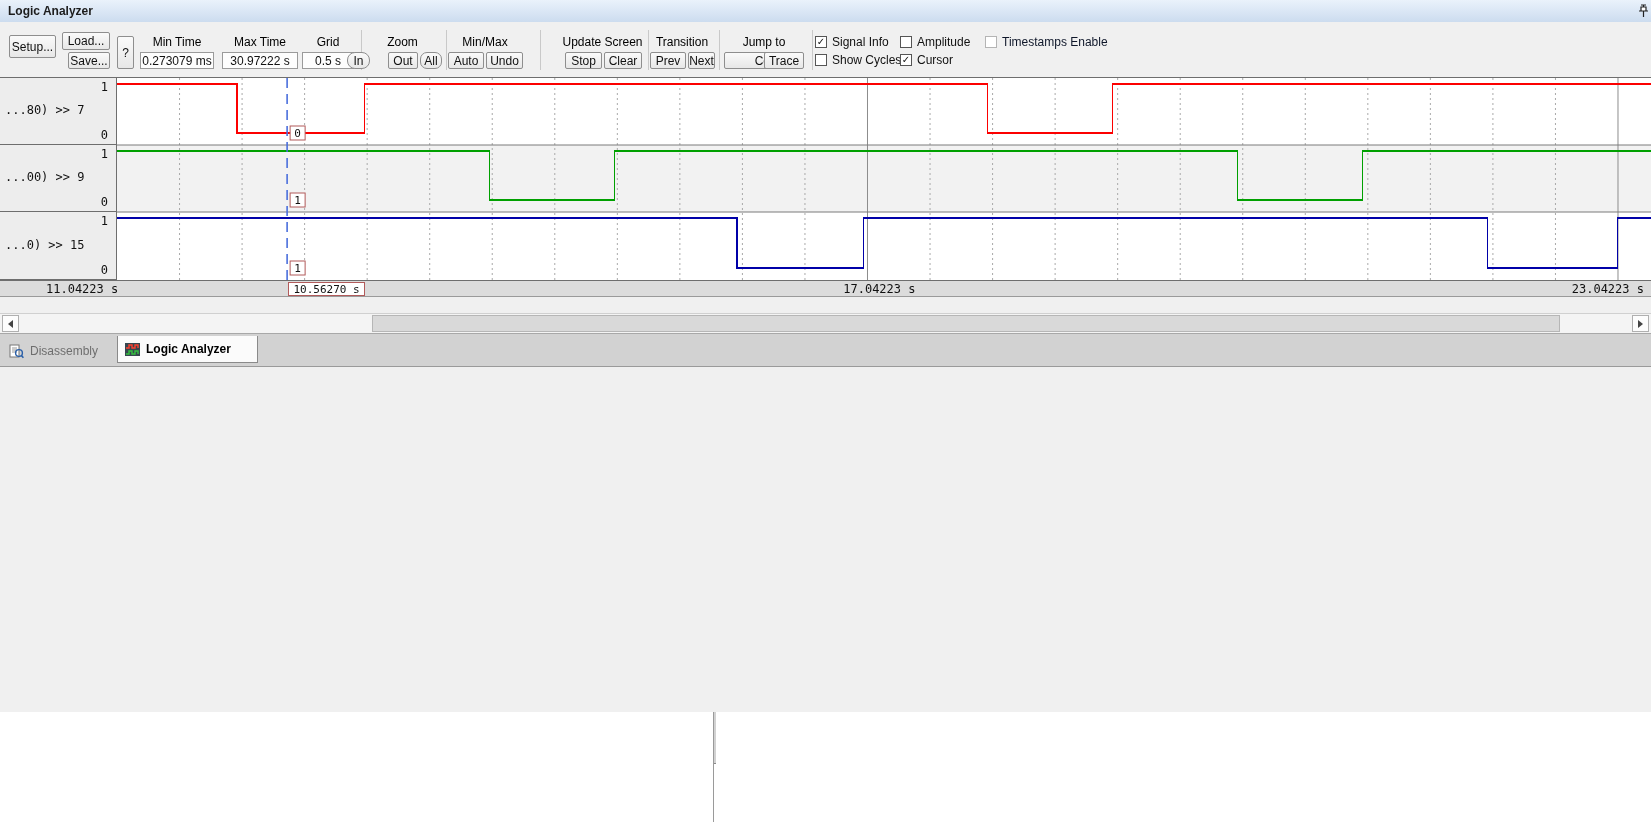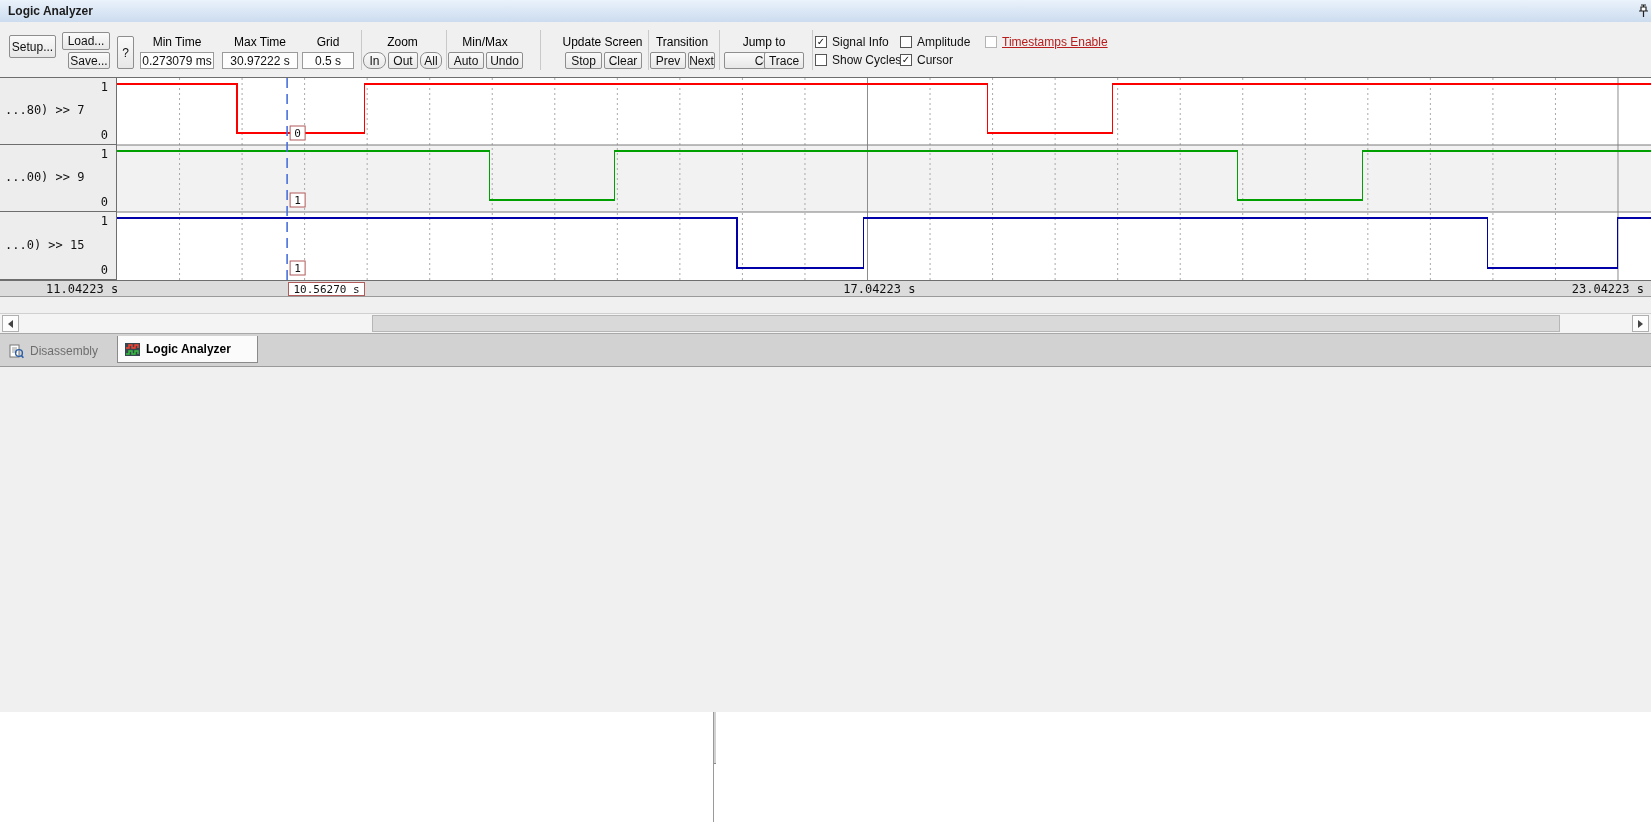--- a/index.html
+++ b/index.html
@@ -22,21 +22,21 @@
        font-size:12px;color:#111;background:linear-gradient(#fafafa,#e7e7e7);
        border:1px solid #8e8e8e;border-radius:2px;box-sizing:border-box;}
   .vbox{position:absolute;display:flex;align-items:center;justify-content:center;
         font-size:12px;color:#111;background:#fdfdfd;border:1px solid #9a9a9a;box-sizing:border-box;}
   .tlabel{position:absolute;font-size:12px;color:#000000;text-align:center;}
   .tsep{position:absolute;top:8px;width:1px;height:40px;background:#c9c9c9;}
   .cb{position:absolute;display:flex;align-items:center;font-size:12px;color:#111;}
   .cbbox{display:inline-block;width:12px;height:12px;background:#fff;border:1px solid #555;
          box-sizing:border-box;margin-right:5px;font:10px/10px "DejaVu Sans",sans-serif;text-align:center;color:#111;}
   .cbbox.on::after{content:"\2713";}
-  .cb.disabled{color:#b91c1c;text-decoration:underline;}
+  .cb.disabled{color:#0f172a;}
   .cb.disabled .cbbox{border-color:#b4b4b4;}
 
   
   #wave-wrap{left:0;top:77px;width:1651px;height:203px;border-top:1px solid #6e6e6e;box-sizing:content-box;}
   #signal-names{position:absolute;left:0;top:0;width:117px;height:203px;border-right:1px solid #6e6e6e;box-sizing:border-box;}
   .sig-row{position:relative;background:#ededed;border-bottom:1px solid #6e6e6e;box-sizing:border-box;
            font-family:"DejaVu Sans Mono",monospace;font-size:12px;color:#111;}
   .sig-one{position:absolute;top:2px;right:8px;}
   .sig-zero{position:absolute;bottom:2px;right:8px;}
   .sig-name{position:absolute;left:5px;top:50%;margin-top:-8px;}
@@ -117,21 +117,21 @@
 
       <div class="tlabel" style="left:140px;top:13px;width:74px;">Min Time</div>
       <div class="vbox" style="left:140px;top:30px;width:74px;height:17px;">0.273079 ms</div>
       <div class="tlabel" style="left:222px;top:13px;width:76px;">Max Time</div>
       <div class="vbox" style="left:222px;top:30px;width:76px;height:17px;">30.97222 s</div>
       <div class="tlabel" style="left:302px;top:13px;width:52px;">Grid</div>
       <div class="vbox" style="left:302px;top:30px;width:52px;height:17px;">0.5 s</div>
 
       <div class="tsep" style="left:361px;"></div>
       <div class="tlabel" style="left:363px;top:13px;width:79px;">Zoom</div>
-      <div class="btn" style="left:363px;top:30px;width:23px;height:17px;border-radius:8px;">In</div>
+      <div class="btn" style="left:347px;top:30px;width:23px;height:17px;border-radius:8px;">In</div>
       <div class="btn" style="left:388px;top:30px;width:30px;height:17px;">Out</div>
       <div class="btn" style="left:420px;top:30px;width:22px;height:17px;border-radius:7px;">All</div>
 
       <div class="tsep" style="left:446px;"></div>
       <div class="tlabel" style="left:448px;top:13px;width:74px;">Min/Max</div>
       <div class="btn" style="left:448px;top:30px;width:36px;height:17px;">Auto</div>
       <div class="btn" style="left:486px;top:30px;width:37px;height:17px;">Undo</div>
 
       <div class="tsep" style="left:540px;"></div>
       <div class="tlabel" style="left:560px;top:13px;width:85px;">Update Screen</div>

